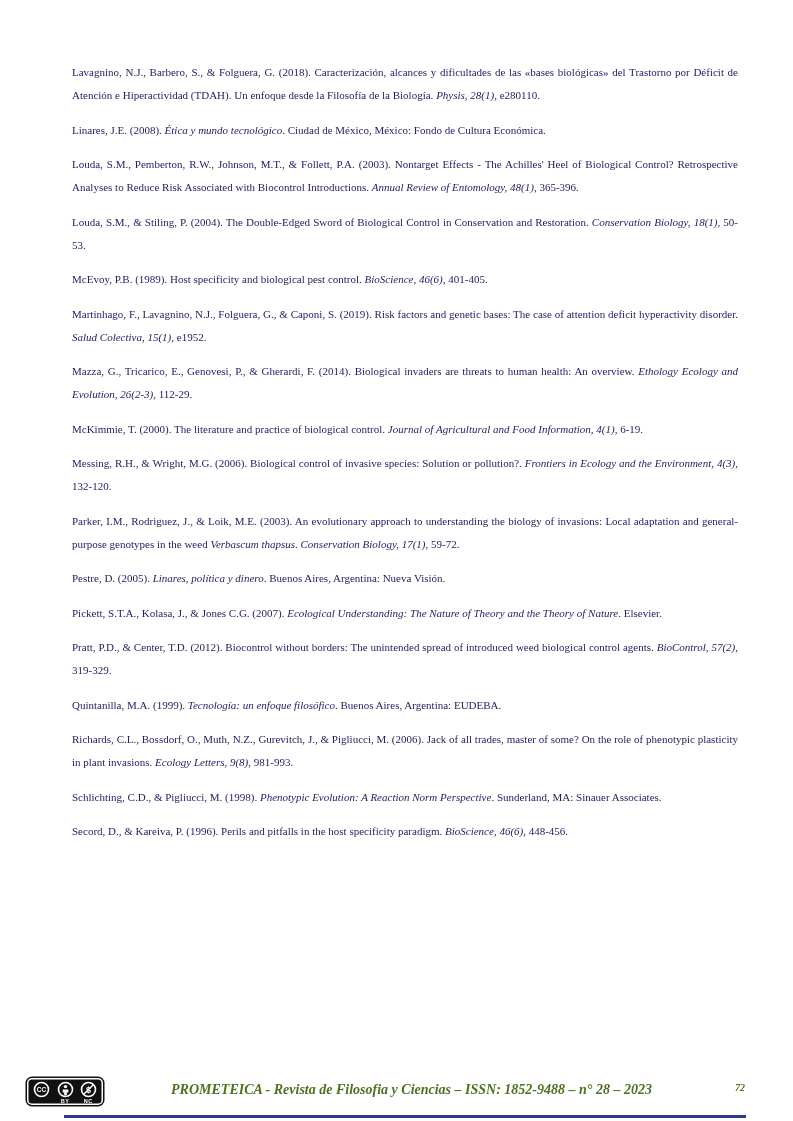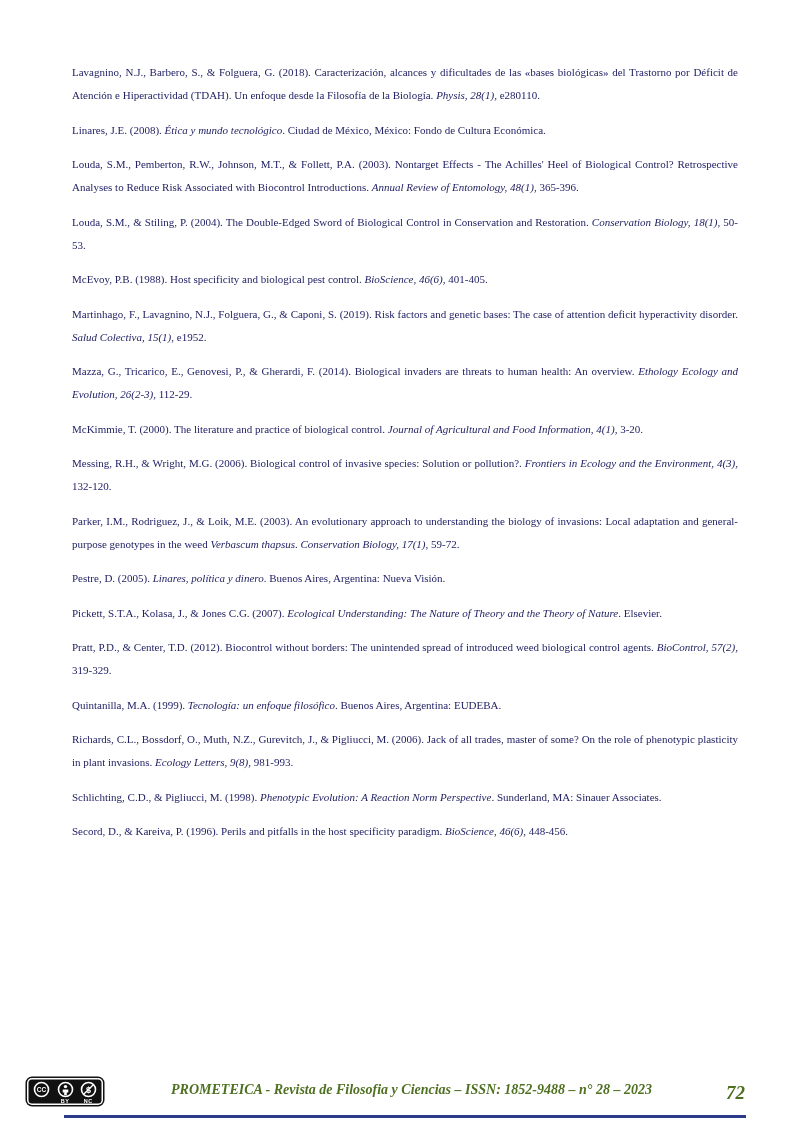--- a/index.html
+++ b/index.html
@@ -73,21 +73,21 @@
     text-align: center;
     font-size: 14px;
     font-weight: bold;
     font-style: italic;
     color: var(--footer-color);
     white-space: nowrap;
   }
   .footer-page-number {
     position: absolute;
     right: 48px; top: 8px;
-    font-size: 19px;
+    font-size: 10px;
     font-weight: bold;
     font-style: italic;
     color: var(--footer-color);
   }
   .bottom-rule {
     position: absolute;
     left: 64px;
     bottom: 3px;
     width: 682px;
     height: 3px;
@@ -98,24 +98,24 @@
 <body>
 
 <div class="page">
 
   <main class="content">
 
   <p class="ref"><span>Lavagnino, N.J., Barbero, S., &amp; Folguera, G. (2018). Caracterización, alcances y dificultades de las «bases biológicas» del Trastorno por Déficit de Atención e Hiperactividad (TDAH). Un enfoque desde la Filosofía de la Biología. </span><em>Physis, 28(1),</em><span> e280110.</span></p>
       <p class="ref"><span>Linares, J.E. (2008). </span><em>Ética y mundo tecnológico</em><span>. Ciudad de México, México: Fondo de Cultura Económica.</span></p>
       <p class="ref"><span>Louda, S.M., Pemberton, R.W., Johnson, M.T., &amp; Follett, P.A. (2003). Nontarget Effects - The Achilles' Heel of Biological Control? Retrospective Analyses to Reduce Risk Associated with Biocontrol Introductions. </span><em>Annual Review of Entomology, 48(1),</em><span> 365-396.</span></p>
       <p class="ref"><span>Louda, S.M., &amp; Stiling, P. (2004). The Double-Edged Sword of Biological Control in Conservation and Restoration. </span><em>Conservation Biology, 18(1),</em><span> 50-53.</span></p>
-      <p class="ref"><span>McEvoy, P.B. (1988). Host specificity and biological pest control. </span><em>BioScience, 46(6),</em><span> 401-405.</span></p>
+      <p class="ref"><span>McEvoy, P.B. (1989). Host specificity and biological pest control. </span><em>BioScience, 46(6),</em><span> 401-405.</span></p>
       <p class="ref"><span>Martinhago, F., Lavagnino, N.J., Folguera, G., &amp; Caponi, S. (2019). Risk factors and genetic bases: The case of attention deficit hyperactivity disorder. </span><em>Salud Colectiva, 15(1),</em><span> e1952.</span></p>
       <p class="ref"><span>Mazza, G., Tricarico, E., Genovesi, P., &amp; Gherardi, F. (2014). Biological invaders are threats to human health: An overview. </span><em>Ethology Ecology and Evolution, 26(2-3),</em><span> 112-29.</span></p>
-      <p class="ref"><span>McKimmie, T. (2000). The literature and practice of biological control. </span><em>Journal of Agricultural and Food Information, 4(1),</em><span> 3-20.</span></p>
+      <p class="ref"><span>McKimmie, T. (2000). The literature and practice of biological control. </span><em>Journal of Agricultural and Food Information, 4(1),</em><span> 6-19.</span></p>
       <p class="ref"><span>Messing, R.H., &amp; Wright, M.G. (2006). Biological control of invasive species: Solution or pollution?. </span><em>Frontiers in Ecology and the Environment, 4(3),</em><span> 132-120.</span></p>
       <p class="ref"><span>Parker, I.M., Rodriguez, J., &amp; Loik, M.E. (2003). An evolutionary approach to understanding the biology of invasions: Local adaptation and general-purpose genotypes in the weed </span><em>Verbascum thapsus</em><span>. </span><em>Conservation Biology, 17(1),</em><span> 59-72.</span></p>
       <p class="ref"><span>Pestre, D. (2005). </span><em>Linares, política y dinero</em><span>. Buenos Aires, Argentina: Nueva Visión.</span></p>
       <p class="ref"><span>Pickett, S.T.A., Kolasa, J., &amp; Jones C.G. (2007). </span><em>Ecological Understanding: The Nature of Theory and the Theory of Nature</em><span>. Elsevier.</span></p>
       <p class="ref"><span>Pratt, P.D., &amp; Center, T.D. (2012). Biocontrol without borders: The unintended spread of introduced weed biological control agents. </span><em>BioControl, 57(2),</em><span> 319-329.</span></p>
       <p class="ref"><span>Quintanilla, M.A. (1999). </span><em>Tecnología: un enfoque filosófico</em><span>. Buenos Aires, Argentina: EUDEBA.</span></p>
       <p class="ref"><span>Richards, C.L., Bossdorf, O., Muth, N.Z., Gurevitch, J., &amp; Pigliucci, M. (2006). Jack of all trades, master of some? On the role of phenotypic plasticity in plant invasions. </span><em>Ecology Letters, 9(8),</em><span> 981-993.</span></p>
       <p class="ref"><span>Schlichting, C.D., &amp; Pigliucci, M. (1998). </span><em>Phenotypic Evolution: A Reaction Norm Perspective</em><span>. Sunderland, MA: Sinauer Associates.</span></p>
       <p class="ref"><span>Secord, D., &amp; Kareiva, P. (1996). Perils and pitfalls in the host specificity paradigm. </span><em>BioScience, 46(6),</em><span> 448-456.</span></p>
     </main>

